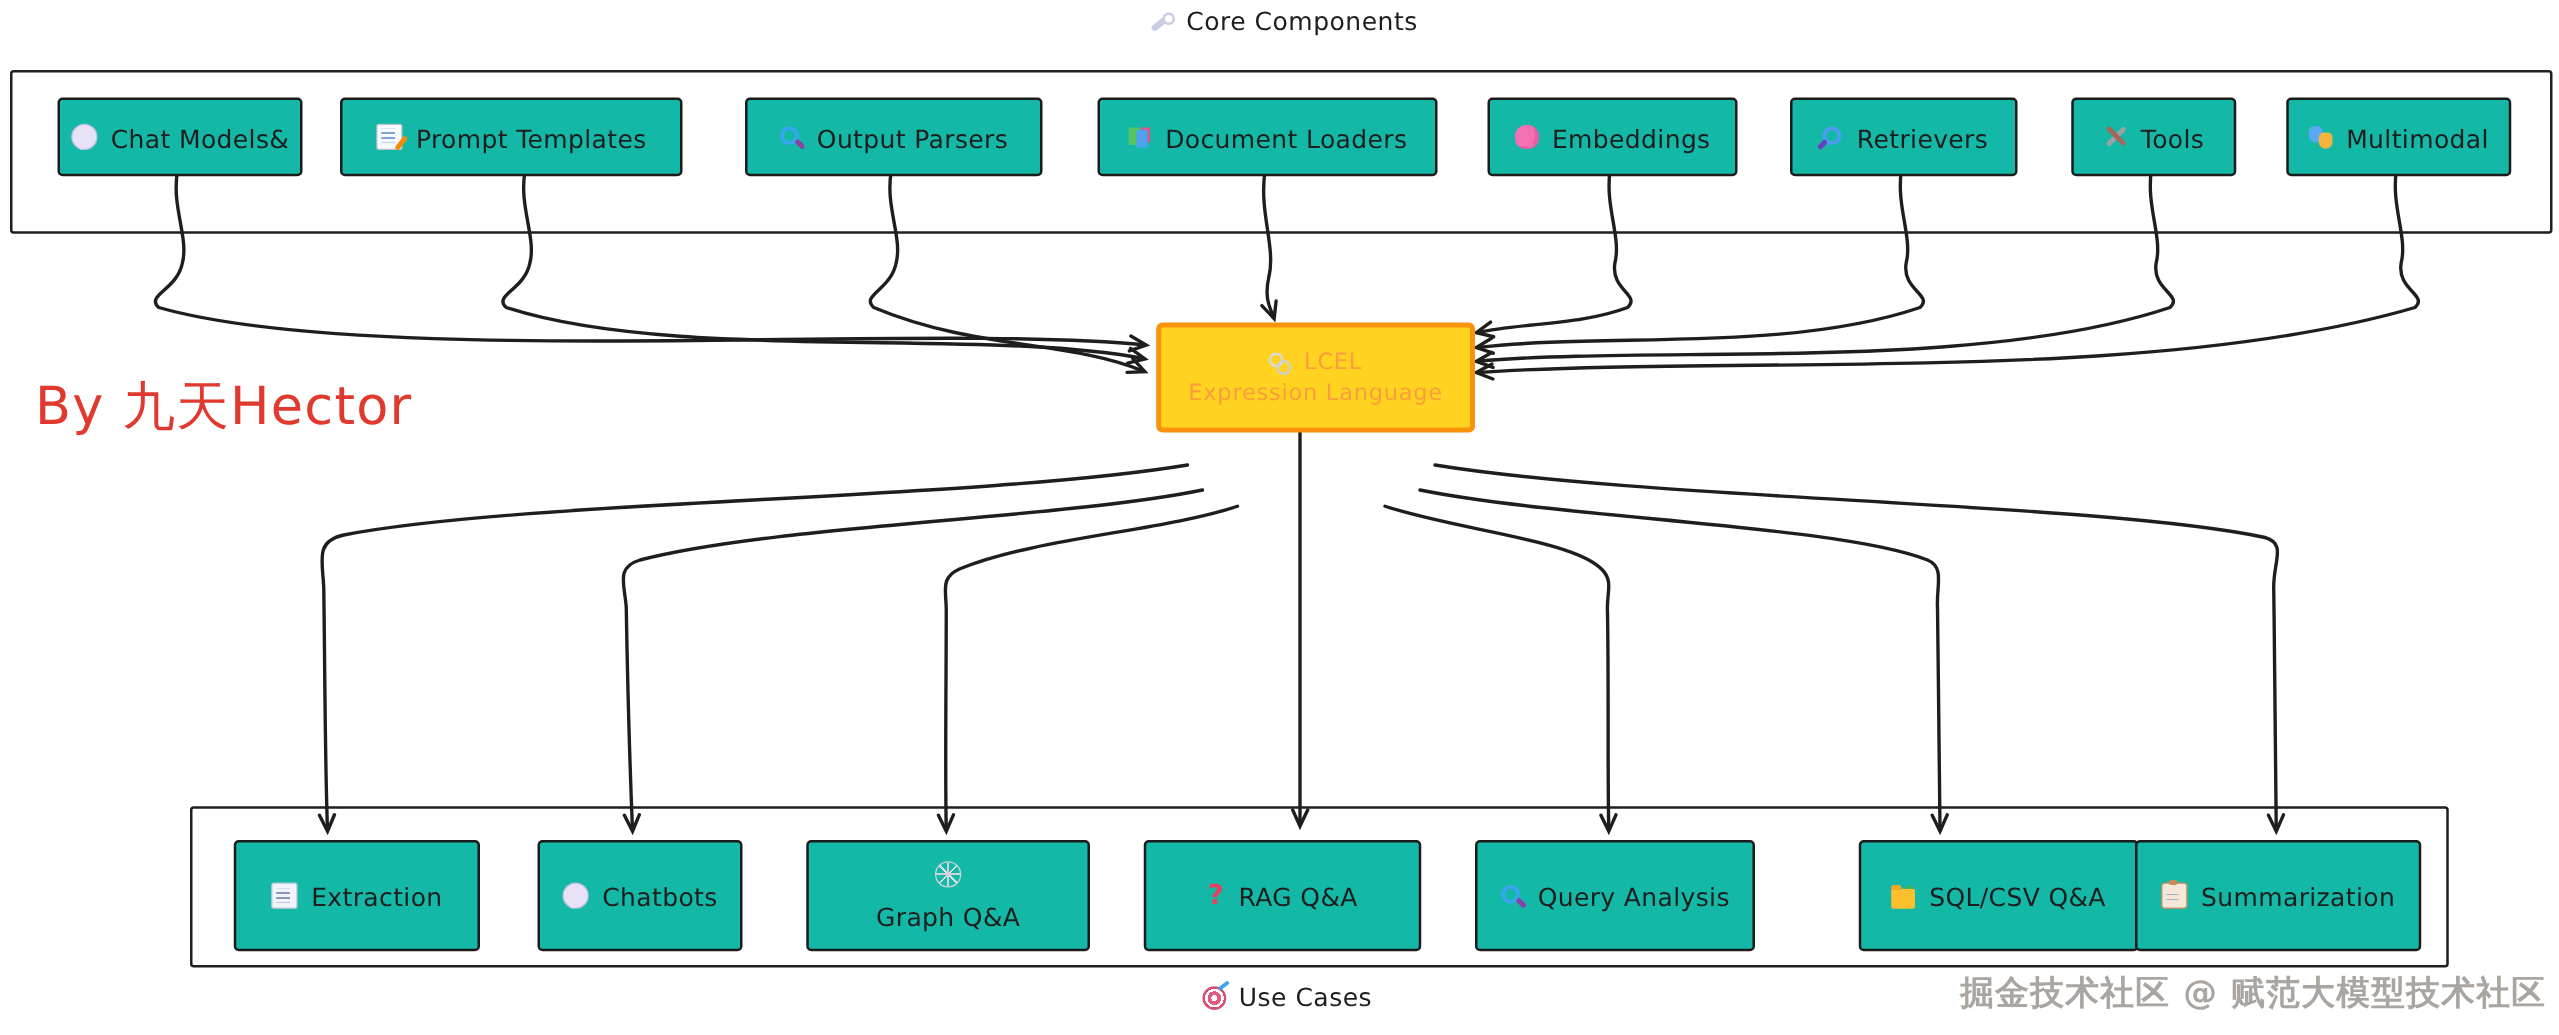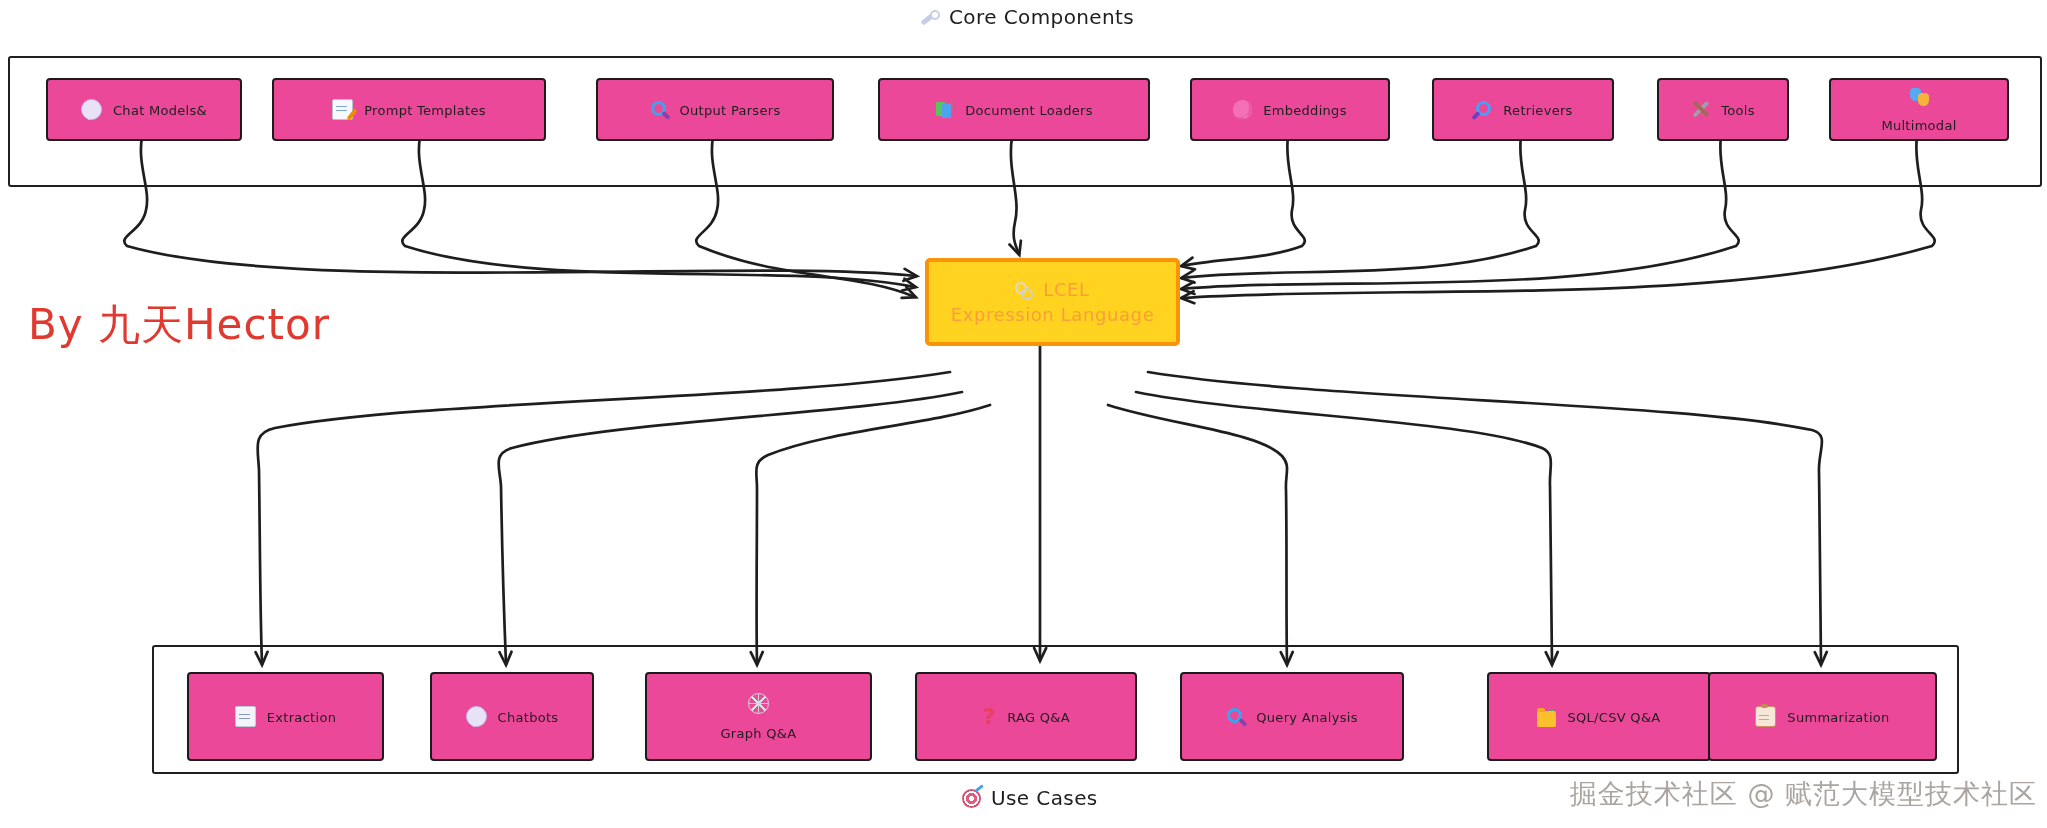--- a/index.html
+++ b/index.html
@@ -7,44 +7,44 @@
     width:2047px;height:828px;position:relative;overflow:hidden;
     background:#ffffff;
     font-family:"DejaVu Sans",sans-serif;color:#1e1e1e;
   }
   
   .group-frame{
     position:absolute;border:2.4px solid #1f1f1f;border-radius:3px;background:transparent;
   }
   
   .node{
-    position:absolute;background:#ec4899;border:2.6px solid #1b1b1b;border-radius:4px;
+    position:absolute;background:#14b8a6;border:2.6px solid #1b1b1b;border-radius:4px;
     display:flex;align-items:center;justify-content:center;gap:11px;
-    font-size:13px;letter-spacing:.3px;white-space:nowrap;z-index:3;
+    font-size:20px;letter-spacing:.3px;white-space:nowrap;z-index:3;
   }
   .node .lbl{transform:translateY(1px);}
   
   .center-node{
     position:absolute;left:925px;top:258px;width:247px;height:80px;z-index:3;
     background:#ffd320;border:4px solid #f8930a;border-radius:5px;
     display:flex;flex-direction:column;align-items:center;justify-content:center;
     color:#fb9d3a;font-size:18px;letter-spacing:.6px;line-height:1.4;
   }
   .center-node .row1{display:flex;align-items:center;gap:9px;}
   
   .sec-title{
     position:absolute;display:flex;align-items:center;gap:10px;
     font-size:20px;letter-spacing:.4px;z-index:3;
   }
   .credit{
     position:absolute;left:28px;top:297px;font-size:42px;font-weight:normal;
     color:#e03a30;letter-spacing:1px;z-index:3;
   }
   .watermark{
-    position:absolute;right:10px;top:776px;font-size:27px;font-weight:normal;
+    position:absolute;right:10px;top:776px;font-size:27px;font-weight:bold;
     color:#aaa5a0;letter-spacing:1px;z-index:3;
     text-shadow:1.5px 1.5px 0 #ffffff;
   }
   
   svg.wires{position:absolute;left:0;top:0;z-index:2;}
   svg.wires path{stroke:#1e1e1e;stroke-width:2.7;fill:none;stroke-linecap:round;}
   
   .ic{display:inline-block;width:19px;height:19px;position:relative;flex:none;}
   
   .i-chat{background:#e7e2f6;border:1px solid #c6bde9;border-radius:50%;}
@@ -168,21 +168,21 @@
   <span class="lbl">Embeddings</span>
 </div>
 <div class="node" style="left:1432px;top:78px;width:178px;height:59px;">
   <span class="ic i-mag2"></span>
   <span class="lbl">Retrievers</span>
 </div>
 <div class="node" style="left:1657px;top:78px;width:128px;height:59px;">
   <span class="ic i-tools"></span>
   <span class="lbl">Tools</span>
 </div>
-<div class="node" style="left:1829px;top:78px;width:176px;height:59px;flex-direction:column;">
+<div class="node" style="left:1829px;top:78px;width:176px;height:59px;">
   <span class="ic i-masks"></span>
   <span class="lbl">Multimodal</span>
 </div>
 
 <div class="center-node">
   <div class="row1">
     <span class="ic i-link"></span>
     <span>LCEL</span>
   </div>
   <div>Expression Language</div>

